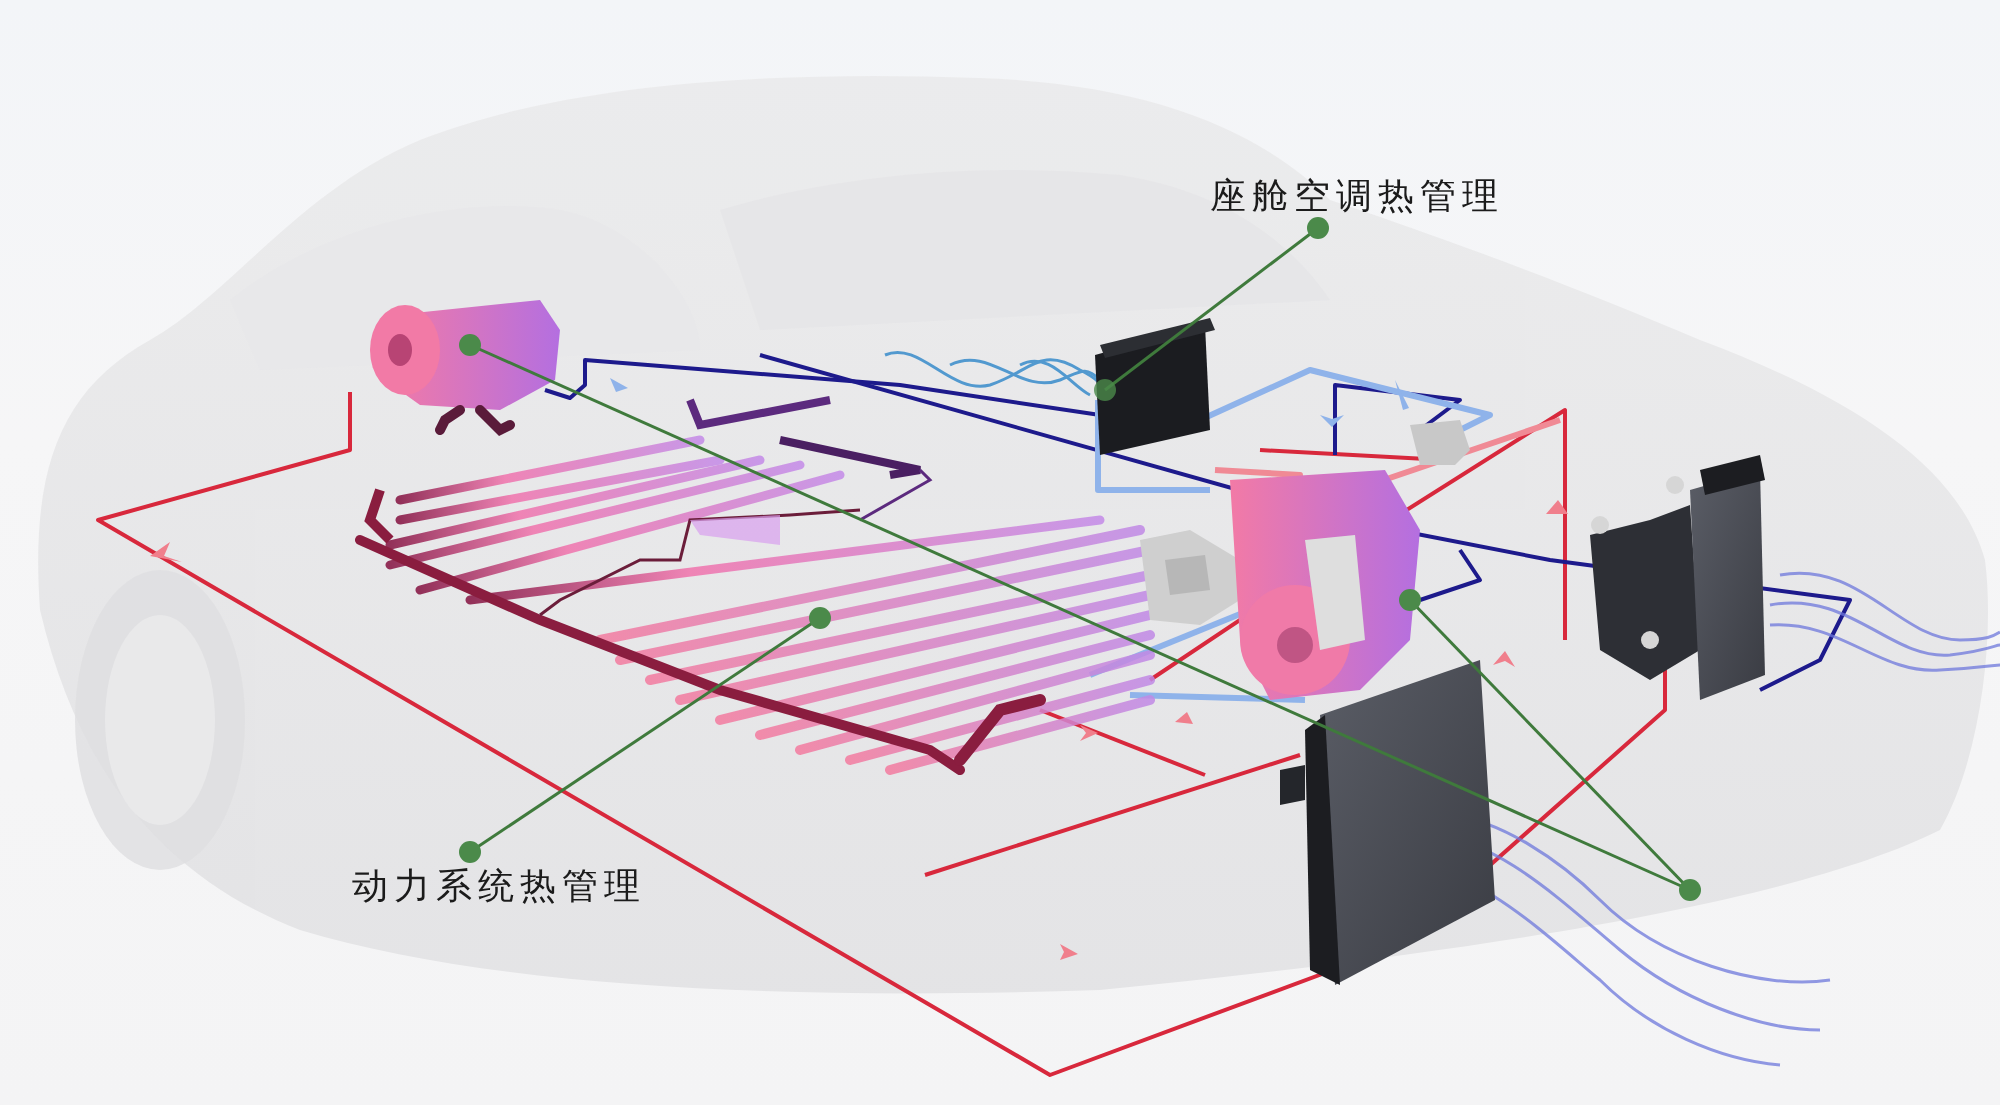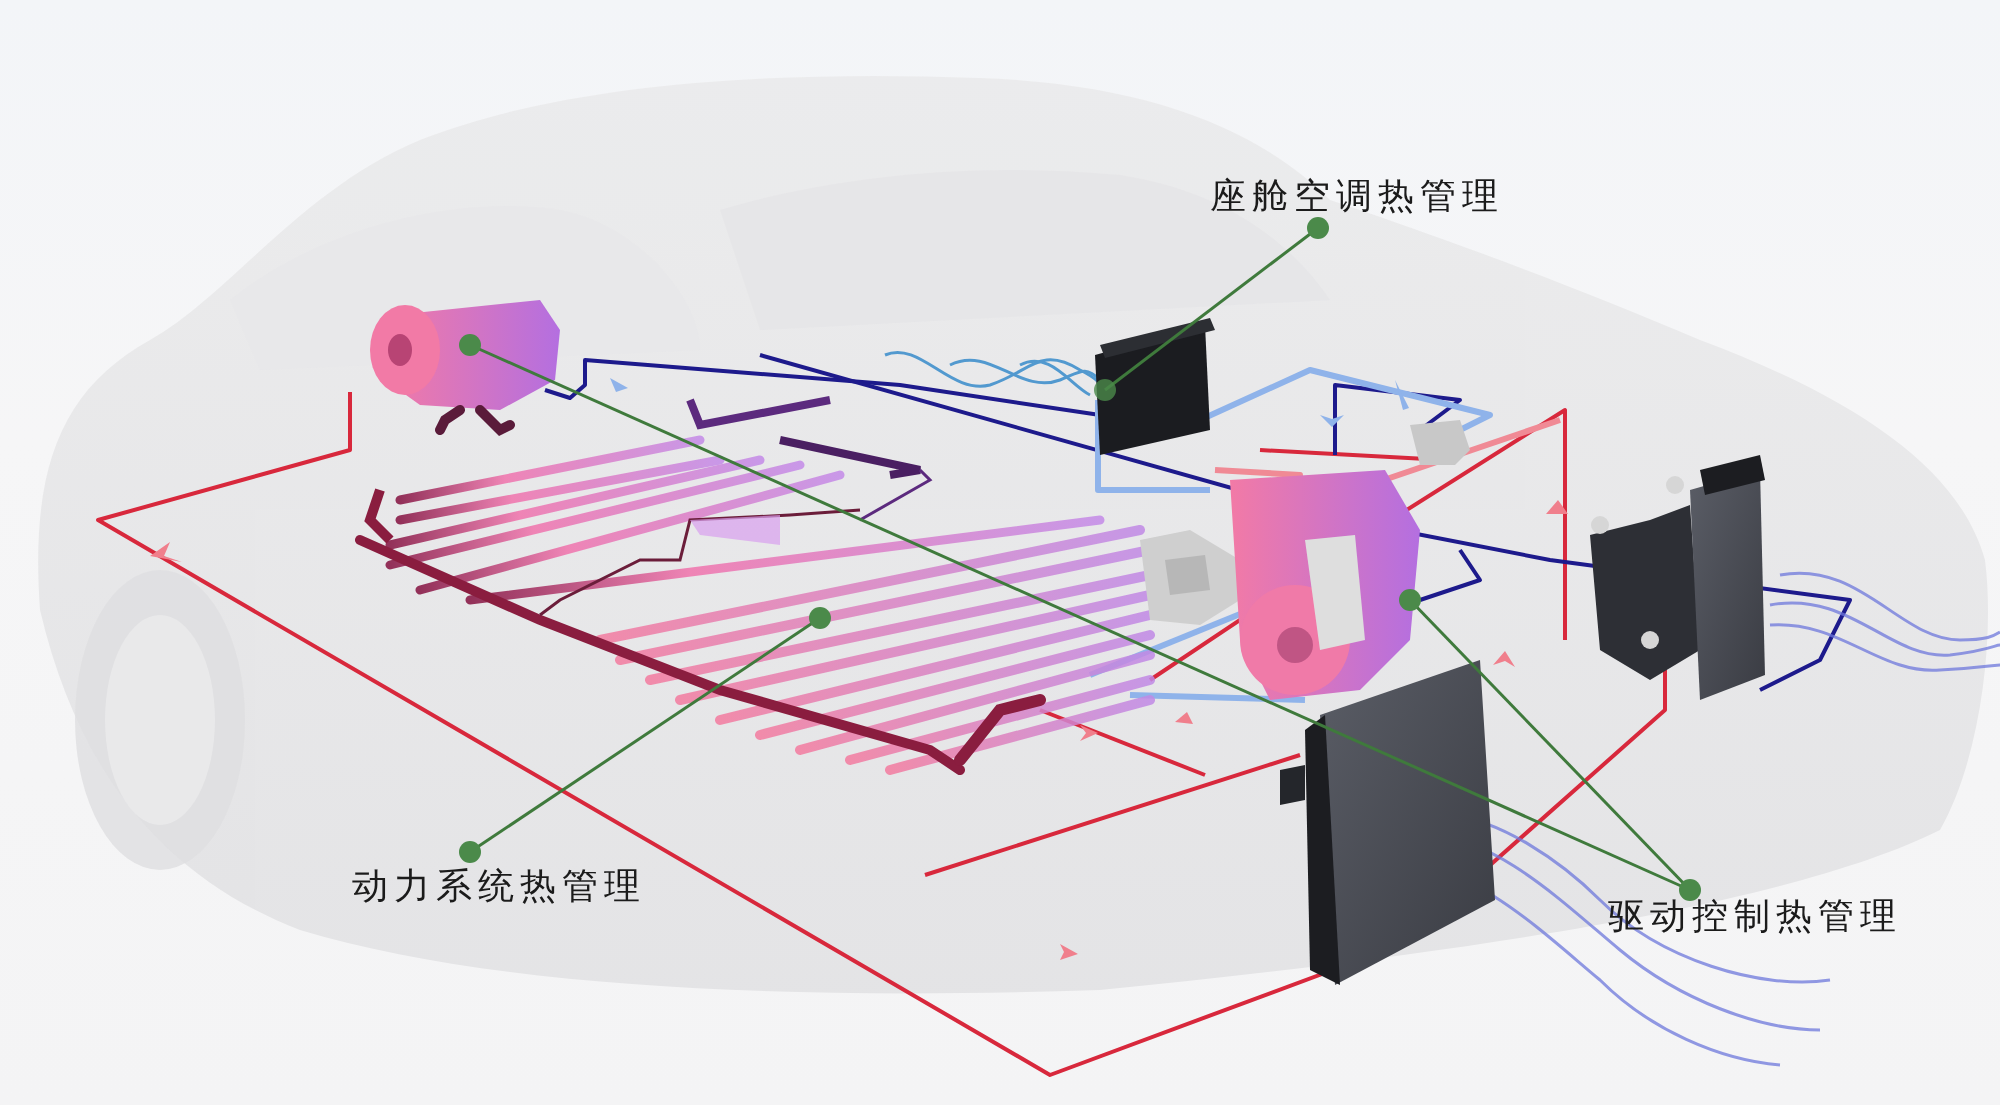--- a/index.html
+++ b/index.html
@@ -199,14 +199,13 @@
     <circle cx="470" cy="345" r="11"></circle>
     <circle cx="820" cy="618" r="11"></circle>
     <circle cx="470" cy="852" r="11"></circle>
     <circle cx="1410" cy="600" r="11"></circle>
     <circle cx="1690" cy="890" r="11"></circle>
   </g>
 </svg>
 
 <div class="label" style="left:352px; top:862px;">动力系统热管理</div>
 <div class="label" style="left:1210px; top:172px;">座舱空调热管理</div>
-<div class="label" style="left:1608px; top:892px;">驱动控制热管理</div>
 </div>
 
 </body></html>

